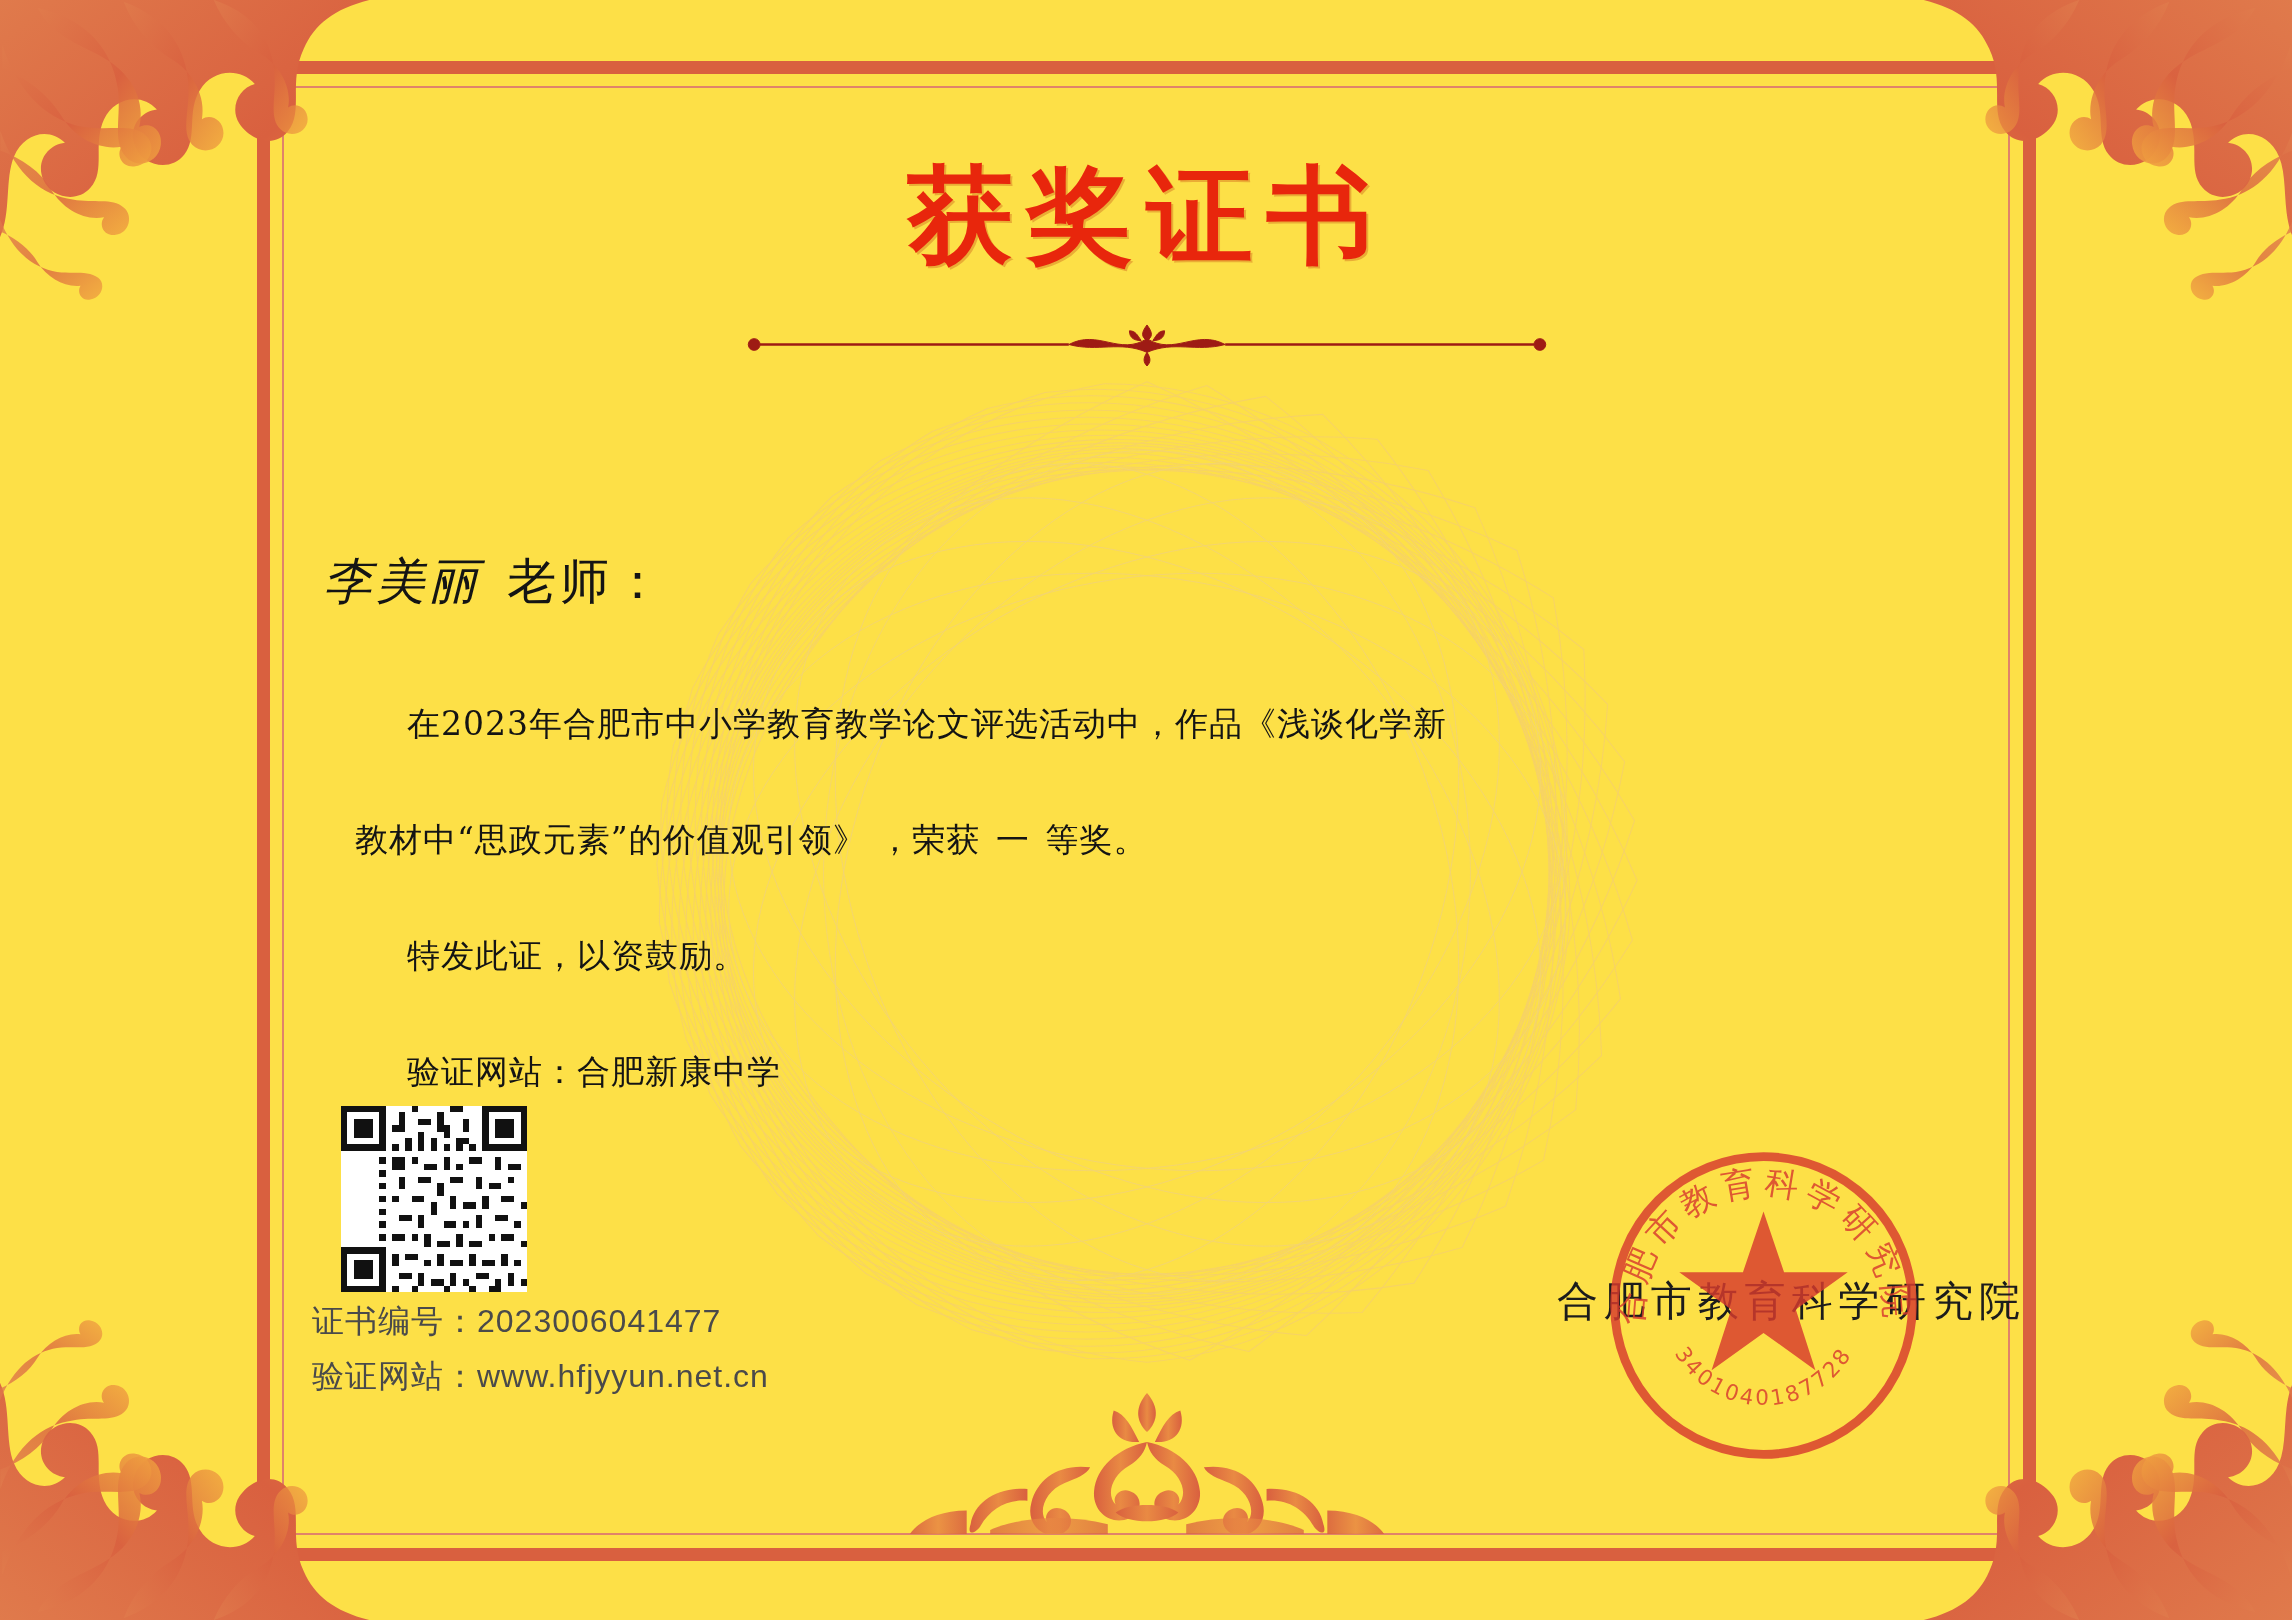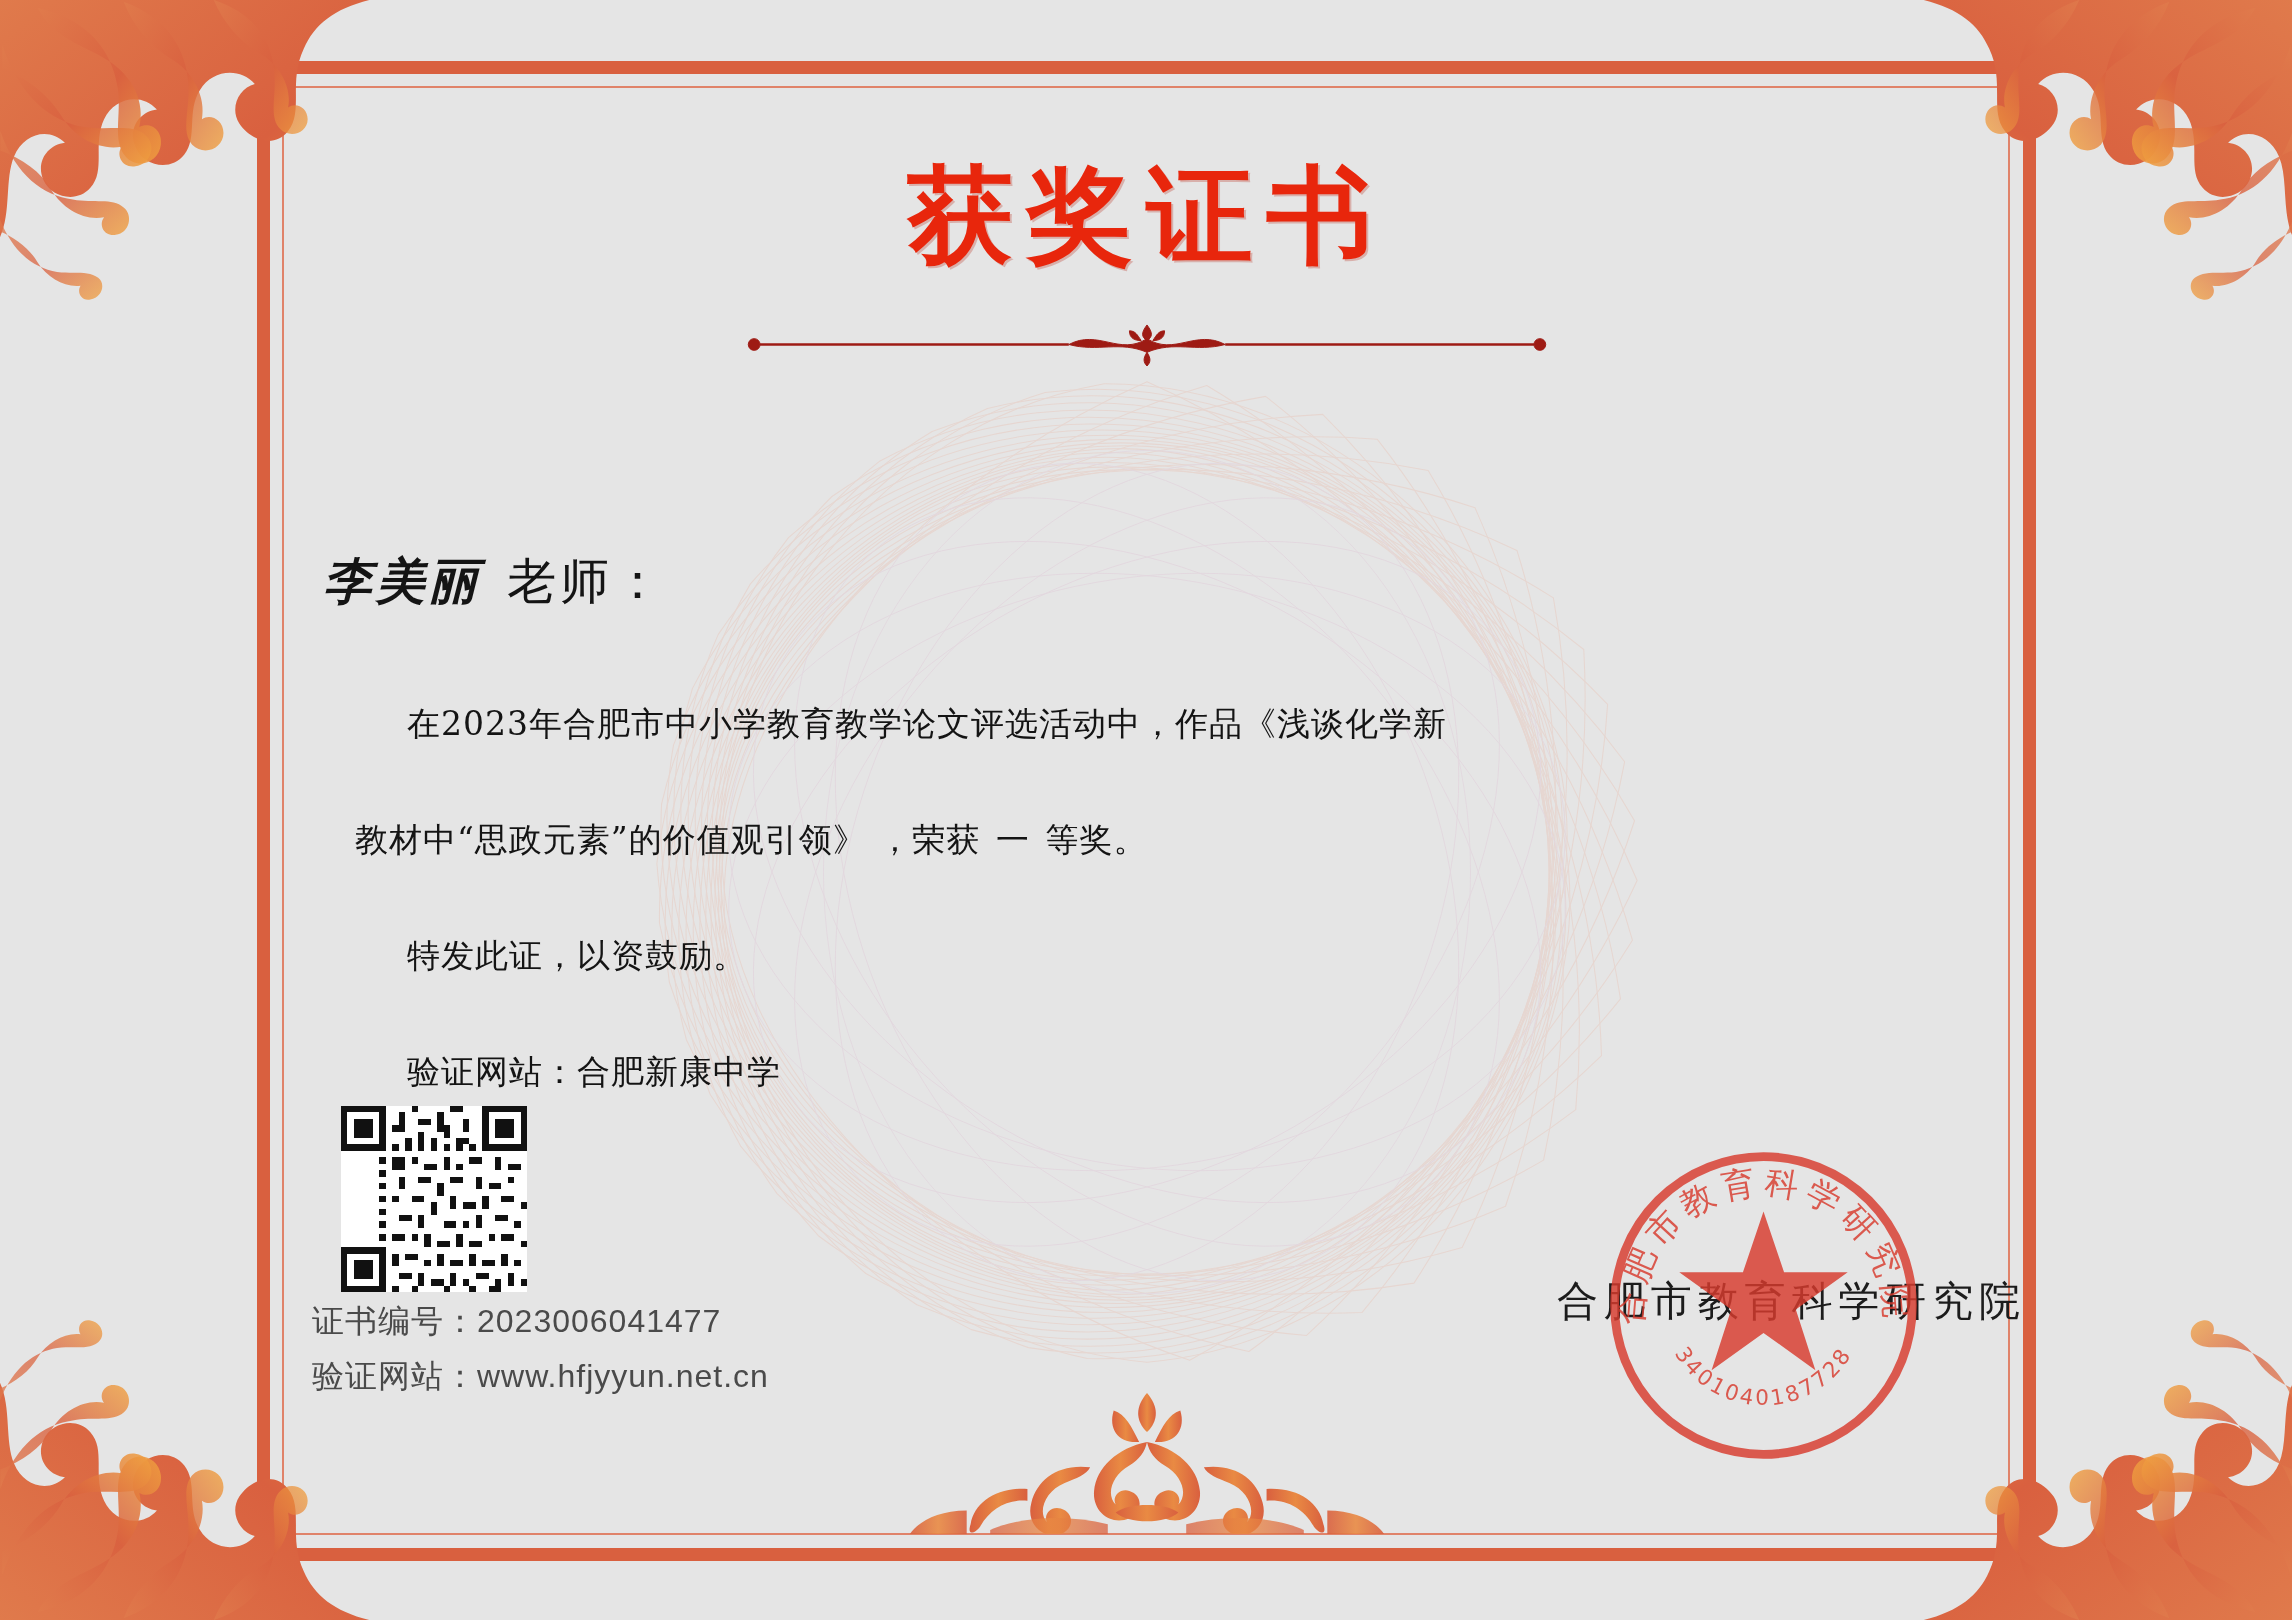--- a/index.html
+++ b/index.html
@@ -11,21 +11,21 @@
     width: 2293px;
     height: 1620px;
     font-family: "Liberation Serif", serif;
     overflow: hidden;
   }
 
   .certificate {
     position: relative;
     width: 2293px;
     height: 1620px;
-    background: #e5e5e5;
+    background: #fde047;
     overflow: hidden;
   }
 
   
   .corner {
     position: absolute;
     width: 412px;
     height: 323px;
     pointer-events: none;
   }
@@ -97,21 +97,21 @@
     font-family: "DejaVu Serif", "Liberation Serif", serif;
   }
   .salutation {
     font-size: 49px;
     letter-spacing: 3.9px;
     margin-bottom: 51px;
     font-weight: 500;
   }
   .salutation .name {
     font-style: italic;
-    font-weight: 700;
+    font-weight: 400;
     padding-right: 25.5px;
   }
   .para {
     font-size: 33px;
     line-height: 116px;
     letter-spacing: 1px;
     text-indent: 84px;
   }
   .para-cont { text-indent: 0; margin-left: 32px; }
   .awardline .award-level {

